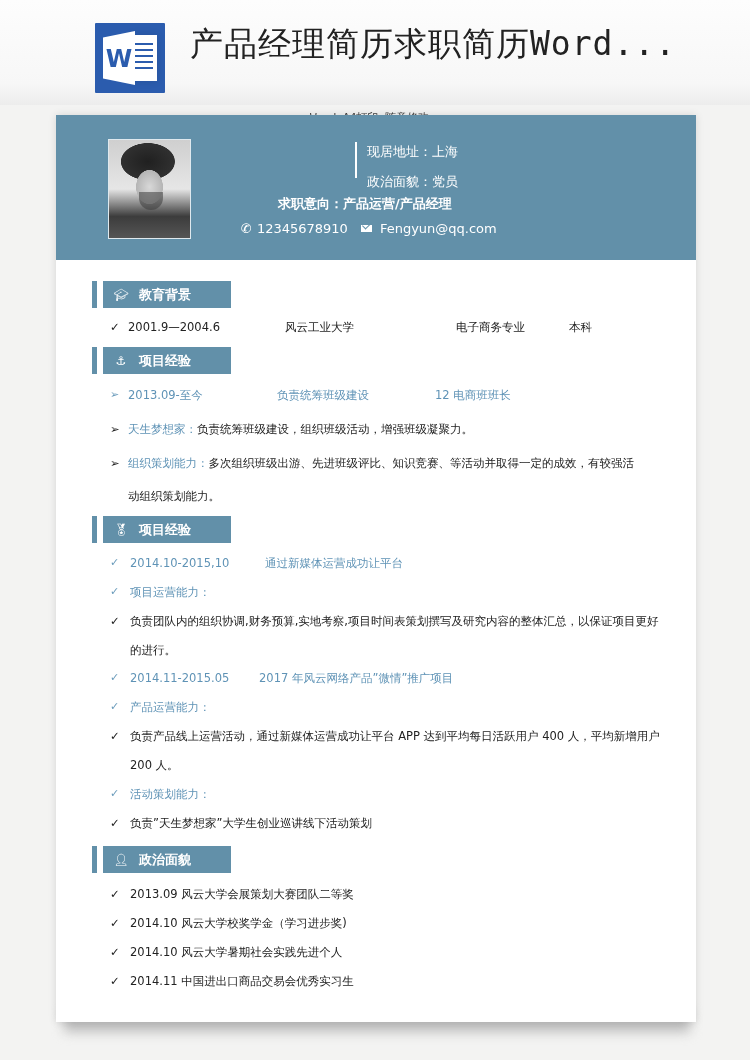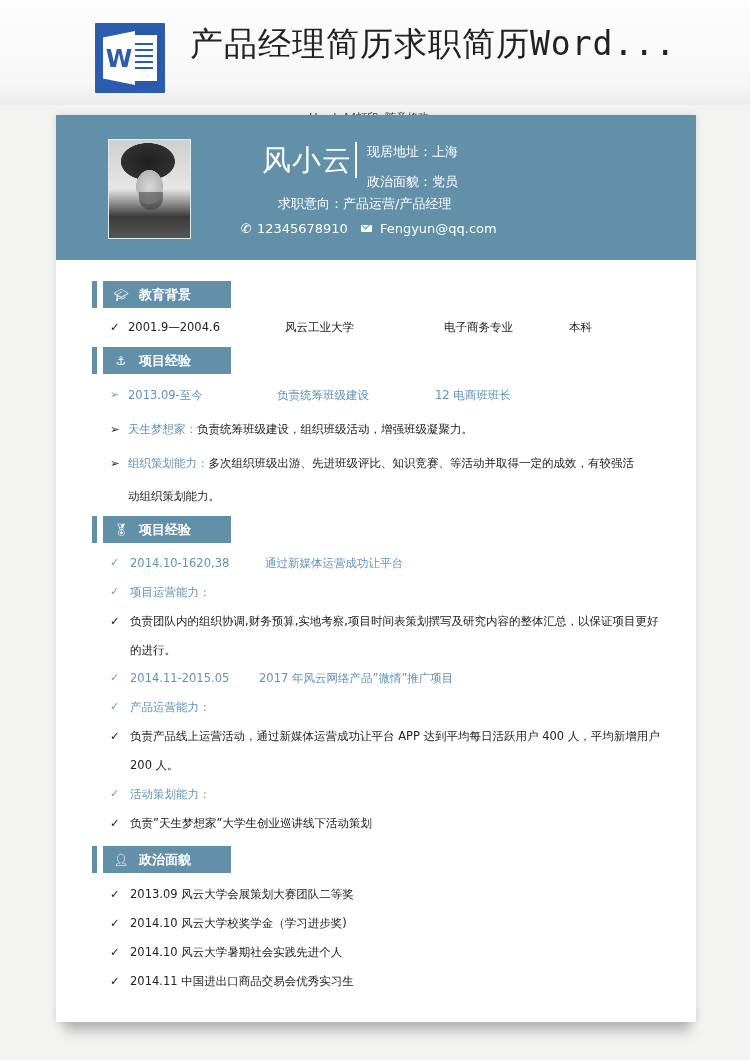--- a/index.html
+++ b/index.html
@@ -67,21 +67,21 @@
     }
     .name {
       position: absolute; left: 206px; top: 26px; font-size: 29px; letter-spacing: 1px; font-weight: normal;
     }
     .name-divider {
       position: absolute; left: 299px; top: 27px; width: 2px; height: 36px; background: #ffffff;
     }
     .info-line { position: absolute; left: 311px; font-size: 13px; white-space: nowrap; }
     .info-addr { top: 28px; font-family: Liberation Serif, serif; }
     .info-party { top: 58px; }
-    .objective { position: absolute; left: 222px; top: 80px; font-size: 13px; white-space: nowrap; }
+    .objective { position: absolute; left: 222px; top: 80px; font-size: 13px; white-space: nowrap; font-weight: bold; }
     .contact { position: absolute; left: 185px; top: 106px; font-size: 13px; white-space: nowrap; display: flex; align-items: center; }
     .contact .icon { display: inline-block; margin-right: 5px; }
     .phone-icon { font-size: 13px; }
     .mail-icon {
       width: 11px; height: 7px; background: #ffffff; position: relative; margin-left: 13px; margin-right: 8px !important;
     }
     .mail-icon::after {
       content: ""; position: absolute; left: 1px; top: 0; width: 7px; height: 4px;
       border-left: 1px solid #6290a9; border-bottom: 1px solid #6290a9; transform: rotate(-45deg); transform-origin: left top;
       left: 1px; top: 1px;
@@ -125,21 +125,20 @@
 <div class="doc-subtitle">Word A4打印 随意修改</div>
 
 <div class="page-shadow"></div>
 
 <div class="page">
 
   <div class="header">
     <div class="photo">
         <div class="beard"></div>
       </div>
-    <div class="name">风小云</div>
     <div class="name-divider"></div>
     <div class="info-line info-addr">现居地址：上海</div>
     <div class="info-line info-party">政治面貌：党员</div>
     <div class="objective">求职意向：产品运营/产品经理</div>
     <div class="contact">
       <span class="icon phone-icon">✆</span>
       <span>12345678910</span>
       <span class="icon mail-icon"></span>
       <span>Fengyun@qq.com</span>
     </div>
@@ -149,21 +148,21 @@
     <div class="stub"></div>
     <div class="box">
       <span class="sicon">🎓︎</span>
       <span>教育背景</span>
     </div>
   </div>
   <div class="row" style="top:205px; left:54px; width:560px; height:16px;">
     <span class="col" style="left:0">✓</span>
     <span class="col" style="left:18px">2001.9—2004.6</span>
     <span class="col" style="left:175px">风云工业大学</span>
-    <span class="col" style="left:334px">电子商务专业</span>
+    <span class="col" style="left:346px">电子商务专业</span>
     <span class="col" style="left:459px">本科</span>
   </div>
 
   <div class="section-head" style="top:232px">
     <div class="stub"></div>
     <div class="box">
       <span class="sicon">⚓︎</span>
       <span>项目经验</span>
     </div>
   </div>
@@ -190,21 +189,21 @@
   <div class="section-head" style="top:401px">
     <div class="stub"></div>
     <div class="box">
       <span class="sicon">🏅︎</span>
       <span>项目经验</span>
     </div>
   </div>
 
   <div class="row blue" style="top:441px; left:54px; width:560px; height:16px;">
     <span class="col mark blue" style="left:0">✓</span>
-    <span class="col" style="left:20px">2014.10-1620,38</span>
+    <span class="col" style="left:20px">2014.10-2015,10</span>
     <span class="col" style="left:155px">通过新媒体运营成功让平台</span>
   </div>
   <div class="row blue" style="top:470px; left:54px;">
     <span class="col mark blue" style="left:0">✓</span>
     <span class="col" style="left:20px">项目运营能力：</span>
   </div>
   <div class="row" style="top:499px; left:54px;">
     <span class="col" style="left:0">✓</span>
     <span class="col" style="left:20px">负责团队内的组织协调,财务预算,实地考察,项目时间表策划撰写及研究内容的整体汇总，以保证项目更好</span>
   </div>

